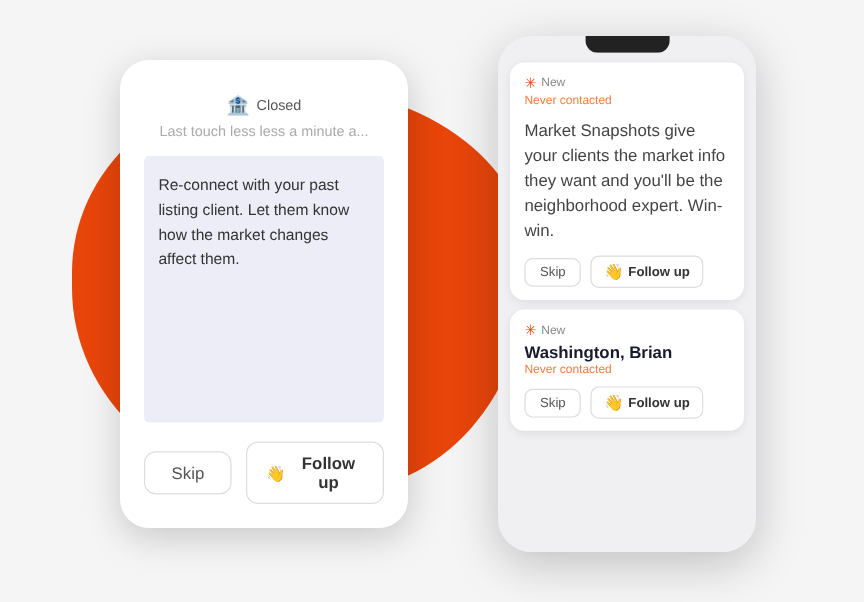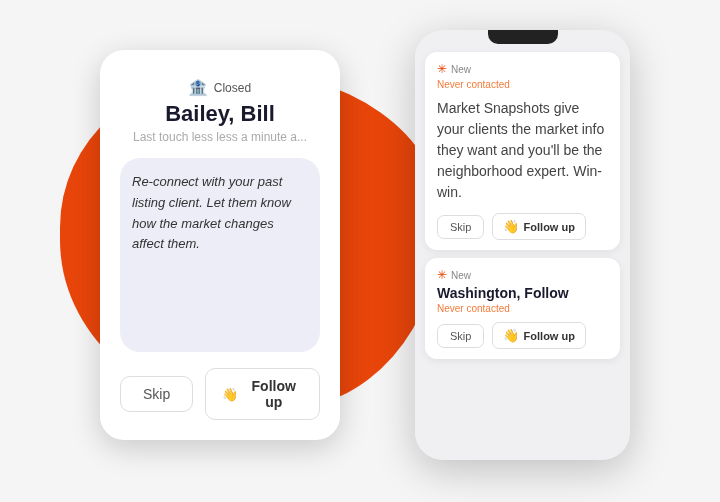--- a/index.html
+++ b/index.html
@@ -124,28 +124,27 @@
 
     .left-card-subtitle {
       font-size: 12px;
       color: #aaa;
       text-align: center;
       margin-bottom: 14px;
     }
 
     .left-card-message-box {
       background: #ededf8;
-      border-radius: 20px;
+      border-radius: 4px;
       padding: 14px 12px;
       font-size: 13px;
       color: #333;
       line-height: 1.6;
       margin-bottom: 16px;
       flex: 1;
-      font-style: italic;
     }
 
     .left-card-actions {
       display: flex;
       align-items: center;
       justify-content: center;
       gap: 12px;
     }
 
     .left-btn-skip {
@@ -261,21 +260,20 @@
   <div class="blob"></div>
 
   <div class="phone-left">
     <div class="phone-left-inner">
 
       <div class="card-status">
         <span class="left-card-status-icon">🏦</span>
         <span class="status-text">Closed</span>
       </div>
 
-      <div class="left-card-name">Bailey, Bill</div>
 
       <div class="left-card-subtitle">Last touch less less a minute a...</div>
 
       <div class="left-card-message-box">Re-connect with your past listing client. Let them know how the market changes affect them.</div>
 
       <div class="left-card-actions">
         <button class="left-btn-skip">Skip</button>
         <button class="left-btn-followup">
           <span class="hand-icon">👋</span>
           <span>Follow up</span>
@@ -302,21 +300,21 @@
             <span>Follow up</span>
           </button>
         </div>
       </div>
 
       <div class="small-card">
         <div class="small-card-new">
           <span class="new-star">✳</span>
           <span class="new-label">New</span>
         </div>
-        <div class="small-card-name">Washington, Follow</div>
+        <div class="small-card-name">Washington, Brian</div>
         <div class="small-card-never">Never contacted</div>
         <div class="small-card-actions">
           <button class="small-btn-skip">Skip</button>
           <button class="small-btn-followup">
             <span class="hand-icon">👋</span>
             <span>Follow up</span>
           </button>
         </div>
       </div>
 

